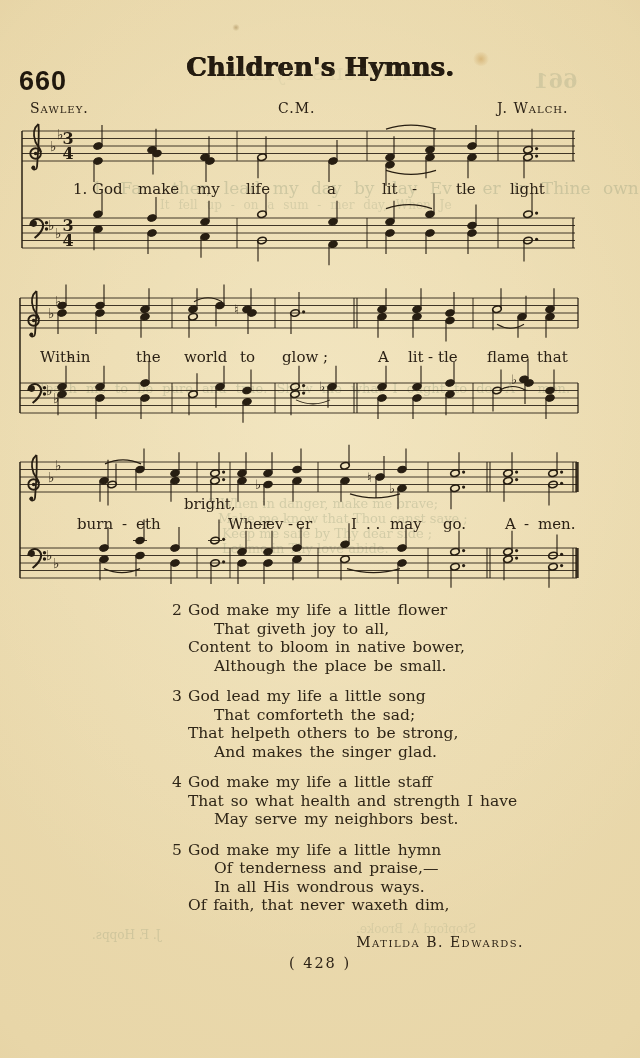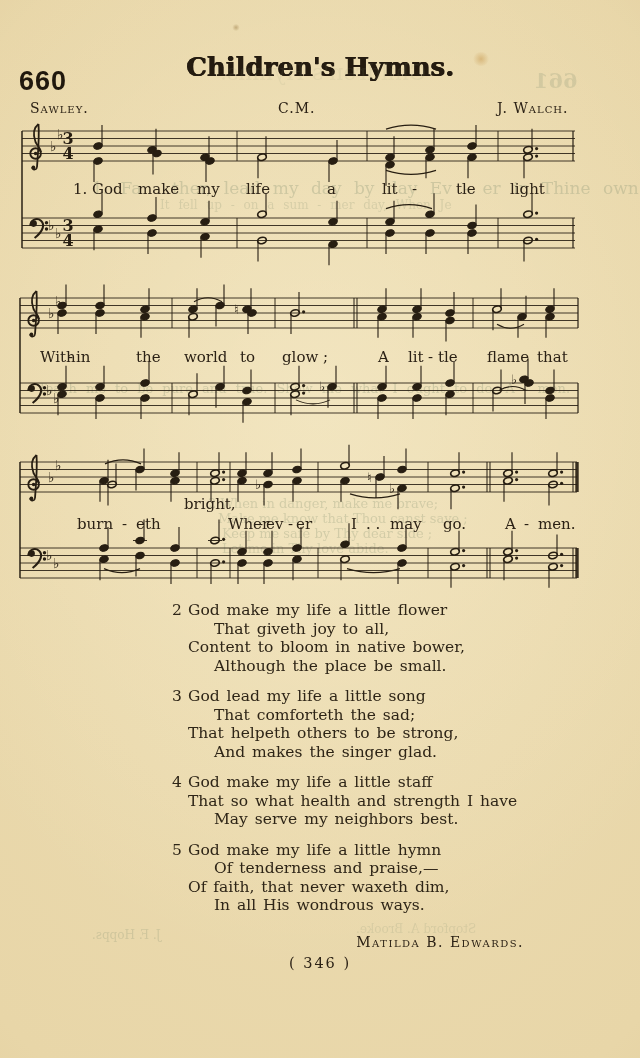--- a/index.html
+++ b/index.html
@@ -564,20 +564,20 @@
       <div class="verse">
         <span class="vnum">4</span>
         <div class="vline">God make my life a little staff</div>
         <div class="vline">That so what health and strength I have</div>
         <div class="vline ind">May serve my neighbors best.</div>
       </div>
       <div class="verse">
         <span class="vnum">5</span>
         <div class="vline">God make my life a little hymn</div>
         <div class="vline ind">Of tenderness and praise,—</div>
+        <div class="vline ind">In all His wondrous ways.</div>
         <div class="vline">Of faith, that never waxeth dim,</div>
-        <div class="vline ind">In all His wondrous ways.</div>
       </div>
     </div>
 
   <div class="attribution">Matilda B. Edwards.</div>
-  <div class="page-number">( 346 )</div>
+  <div class="page-number">( 428 )</div>
 </div>
 
 </body></html>

